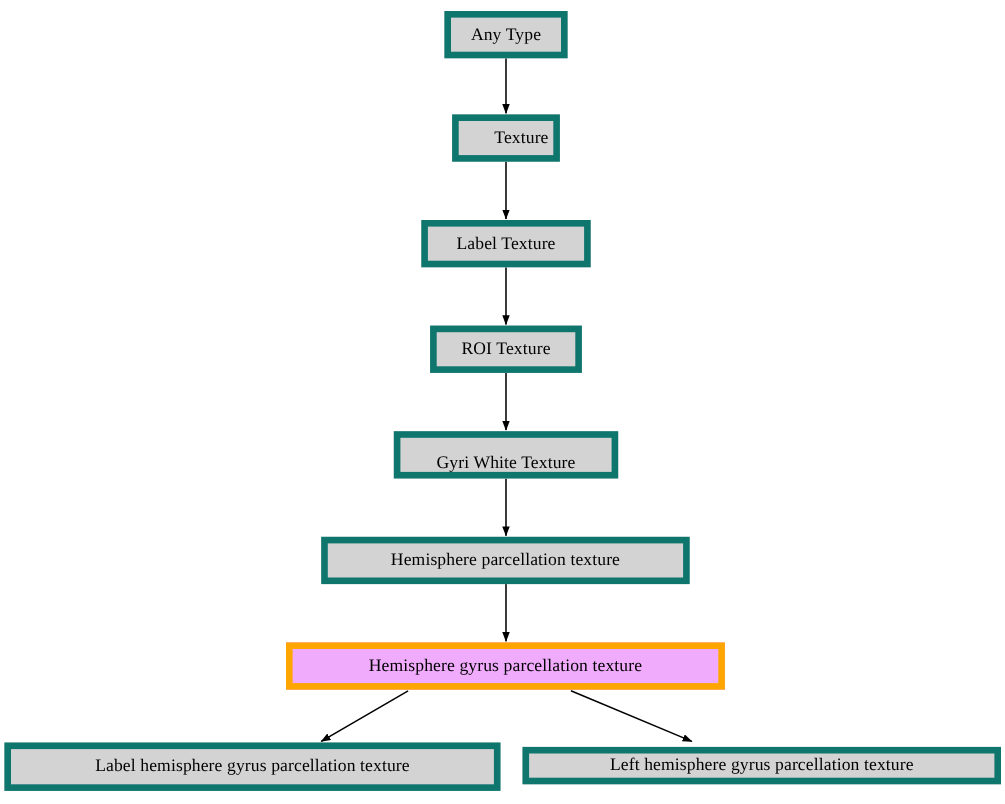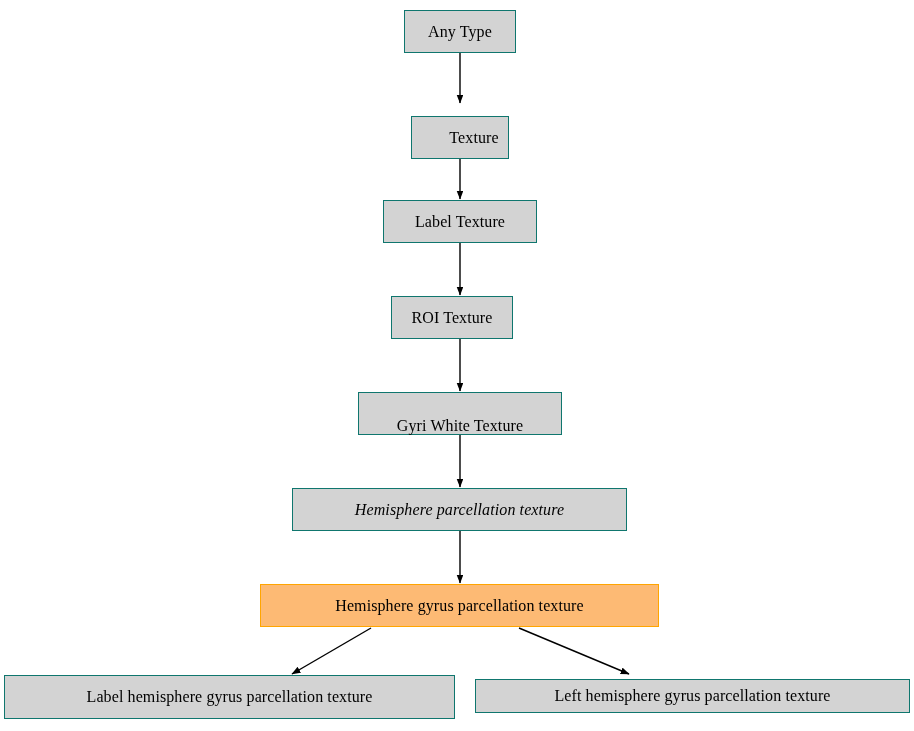--- a/index.html
+++ b/index.html
@@ -22,34 +22,34 @@
     position: absolute;
     left: 0;
     top: 0;
     width: 914px;
     height: 731px;
     pointer-events: none;
   }
   .node {
     position: absolute;
     box-sizing: border-box;
-    border: 1px solid #0f766e;
+    border: 6px solid #0f766e;
     background: #d3d3d3;
     color: #000000;
     display: flex;
     align-items: center;
     justify-content: center;
     font-family: "Liberation Serif", "DejaVu Serif", serif;
     font-size: 16px;
     line-height: 1;
     white-space: nowrap;
     letter-spacing: 0.1px;
   }
   .node.highlight {
-    background: #fdba74;
+    background: #f0abfc;
     border-color: #ffa500;
   }
   .node-label {
     display: block;
     padding: 0 2px;
   }
 </style>
 </head>
 <body>
 
@@ -85,37 +85,37 @@
     </g>
     <g>
       <line x1="519" y1="628" x2="629" y2="674" stroke="#000000" stroke-width="1.4" marker-end="url(#arrowhead)"></line>
     </g>
   </svg>
 
   <div class="node" style="left:404px; top:10px; width:112px; height:43px;">
     <span class="node-label">Any Type</span>
   </div>
 
-  <div class="node" style="left:411px; top:116px; width:98px; height:43px;padding-left:28px;">
+  <div class="node" style="left:411px; top:104px; width:98px; height:43px;padding-left:28px;">
     <span class="node-label">Texture</span>
   </div>
 
   <div class="node" style="left:383px; top:200px; width:154px; height:43px;align-items:center;">
     <span class="node-label">Label Texture</span>
   </div>
 
-  <div class="node" style="left:391px; top:296px; width:122px; height:43px;">
+  <div class="node" style="left:391px; top:296px; width:138px; height:43px;">
     <span class="node-label">ROI Texture</span>
   </div>
 
   <div class="node" style="left:358px; top:392px; width:204px; height:43px;align-items:flex-end;">
     <span class="node-label">Gyri White Texture</span>
   </div>
 
-  <div class="node" style="left:292px; top:488px; width:335px; height:43px;font-style:italic;">
+  <div class="node" style="left:292px; top:488px; width:335px; height:43px;">
     <span class="node-label">Hemisphere parcellation texture</span>
   </div>
 
   <div class="node highlight" style="left:260px; top:584px; width:399px; height:43px;">
     <span class="node-label">Hemisphere gyrus parcellation texture</span>
   </div>
 
   <div class="node" style="left:4px; top:675px; width:451px; height:44px;">
     <span class="node-label">Label hemisphere gyrus parcellation texture</span>
   </div>

